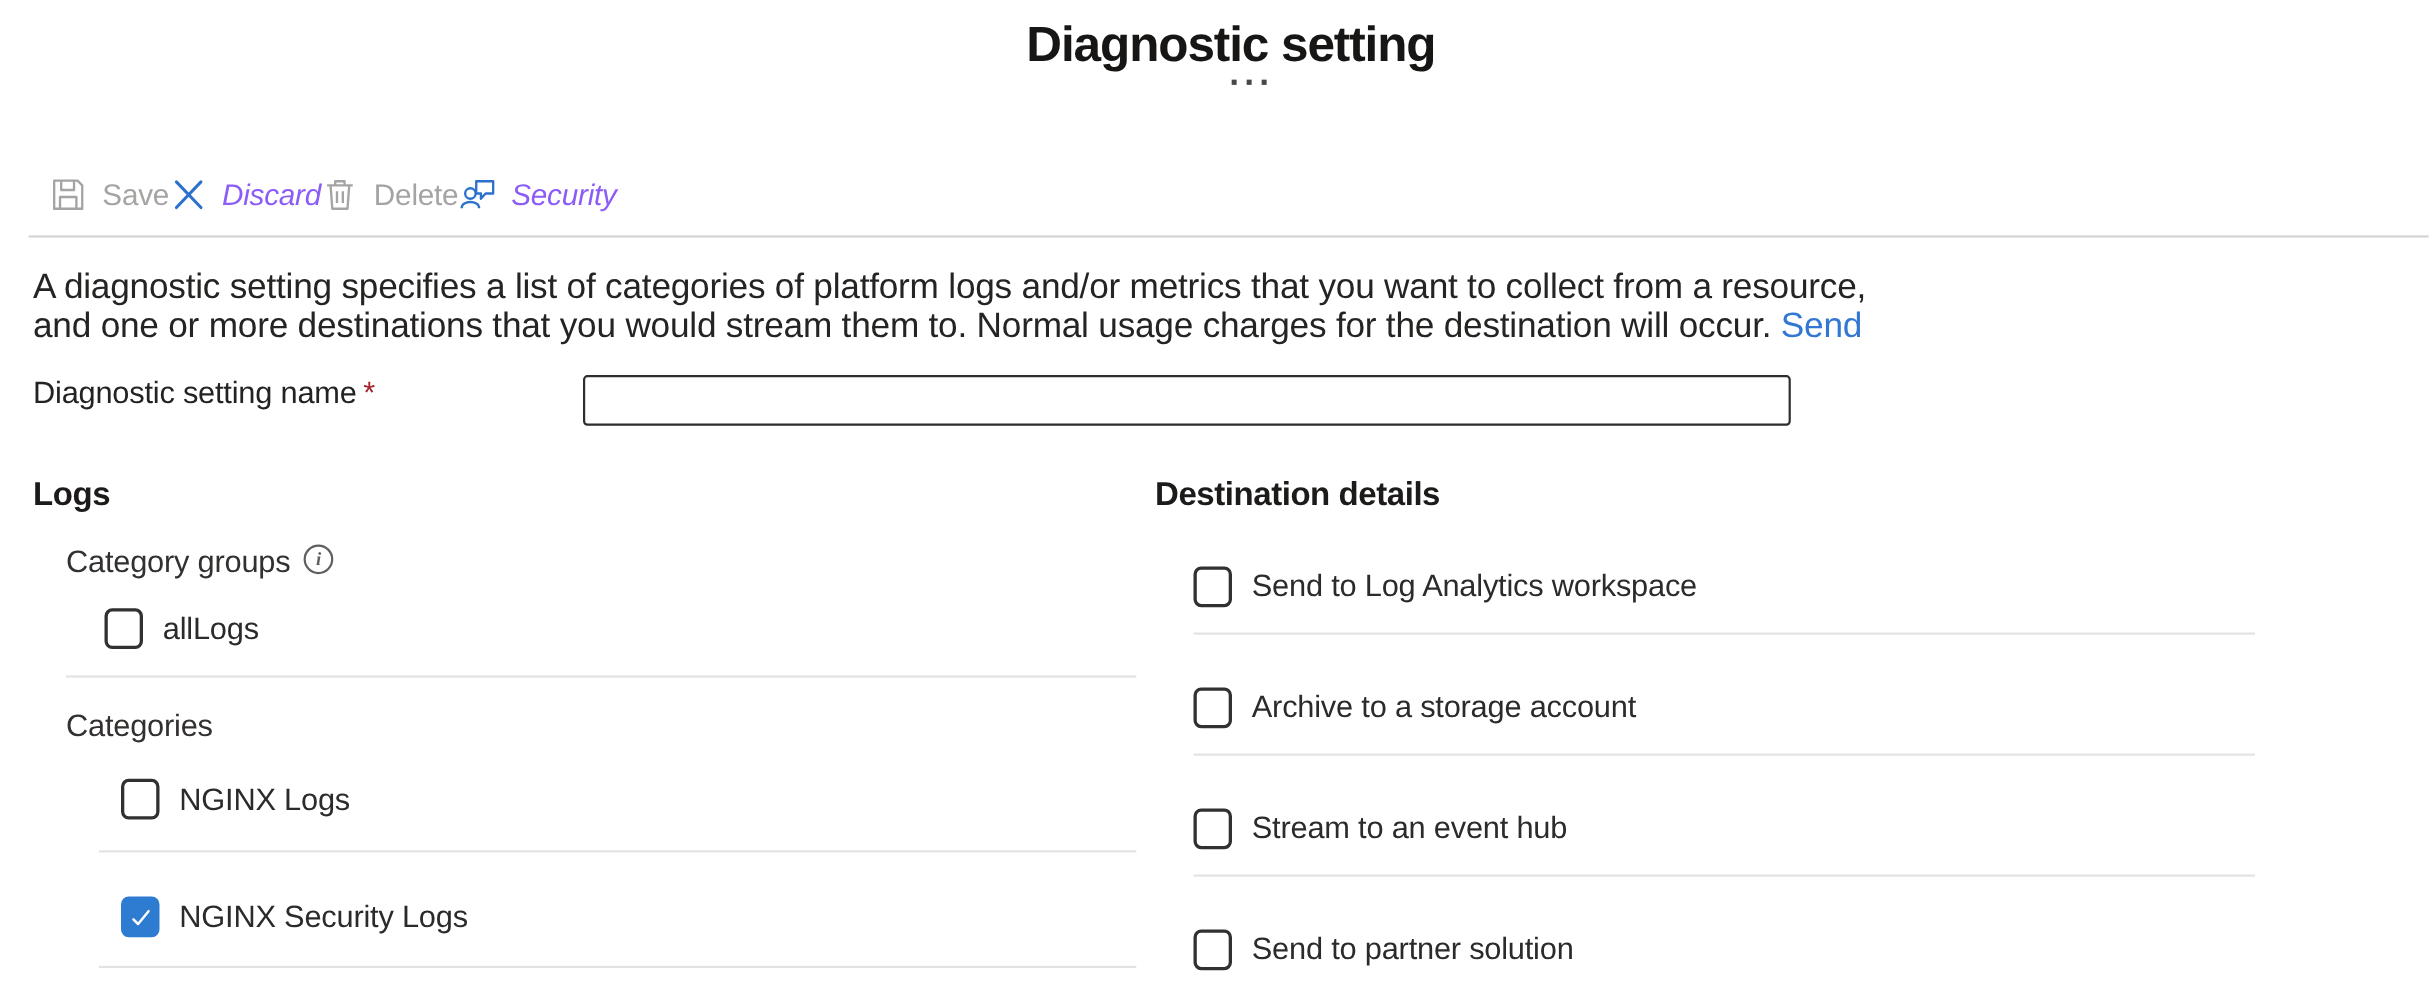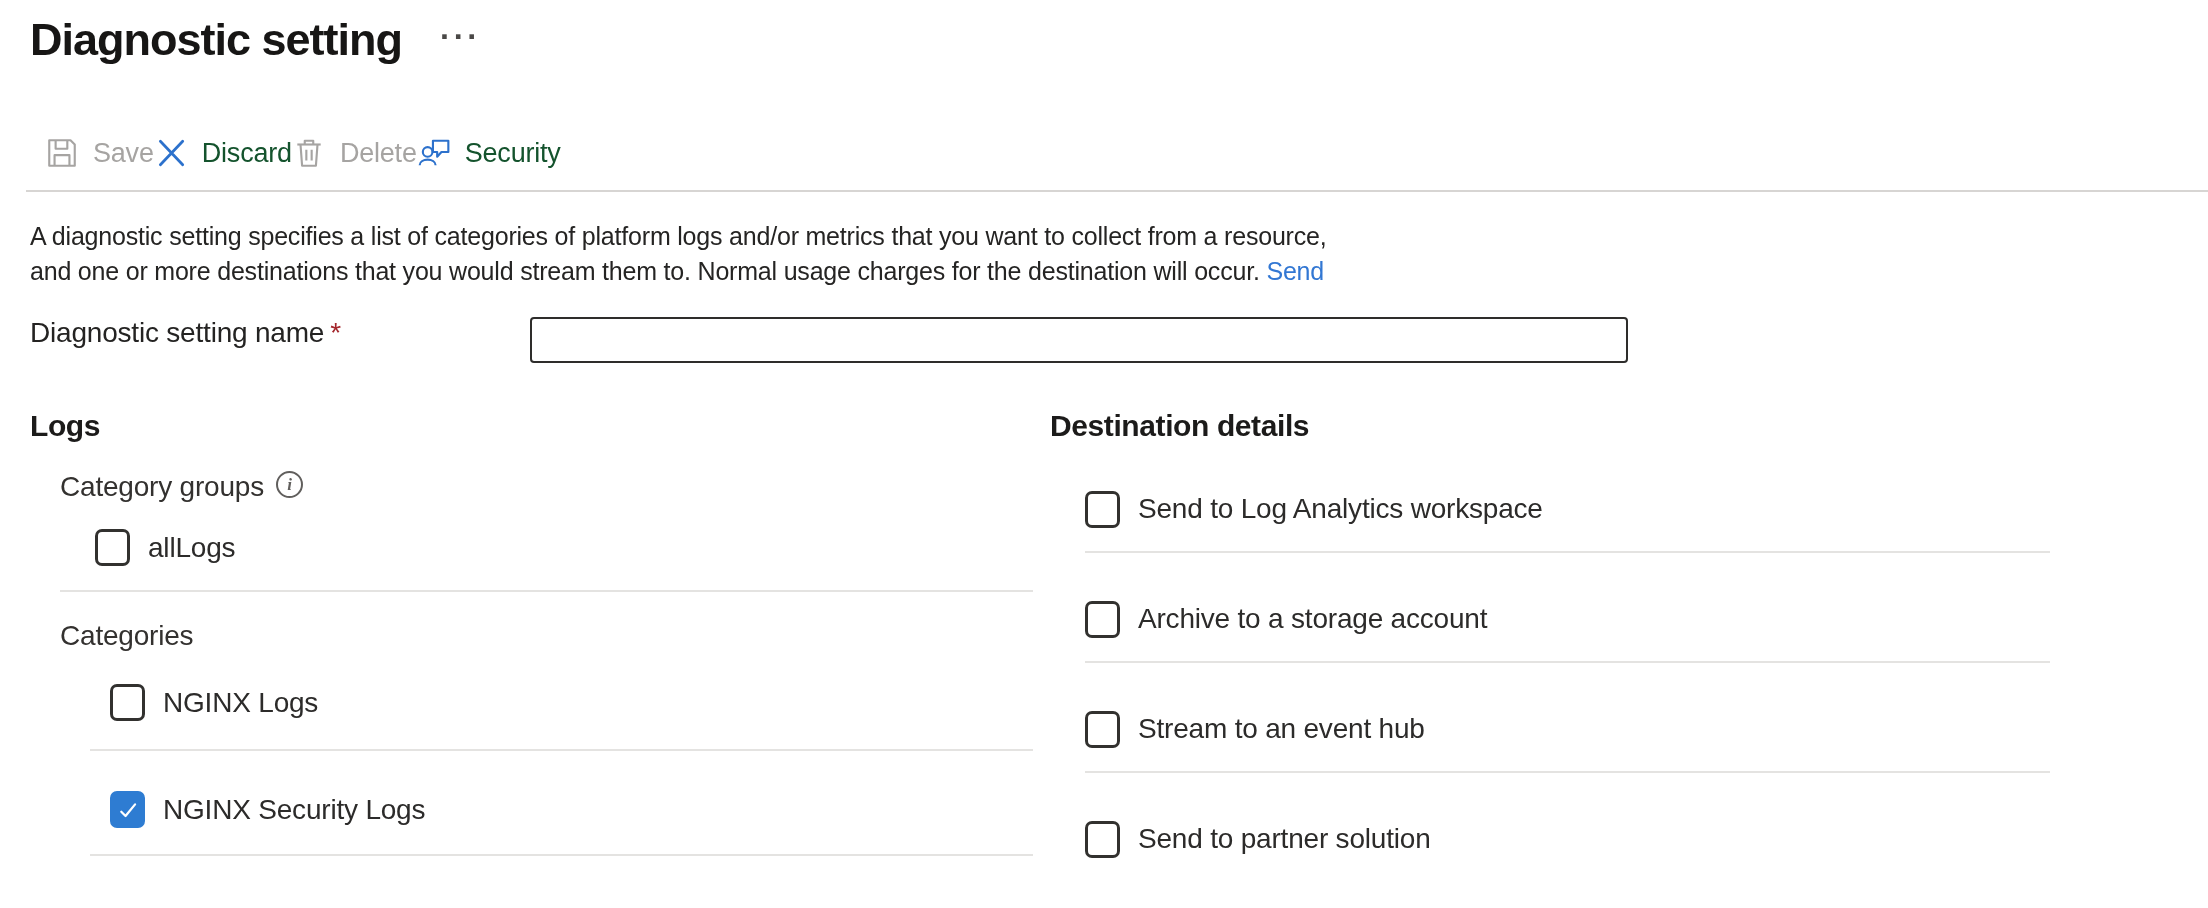--- a/index.html
+++ b/index.html
@@ -2,40 +2,40 @@
 <html><head>
 <meta charset="utf-8">
 <style>
   * { margin:0; padding:0; box-sizing:border-box; }
   html,body { width:2208px; height:908px; background:#ffffff; overflow:hidden;
     font-family:"Liberation Sans","DejaVu Sans",sans-serif; color:#2b2a29; letter-spacing:-0.2px; }
 
   .page { position:relative; width:2208px; height:908px; }
 
   
-  .header { display:flex; align-items:center; padding:14px 0 0 30px; }
+  .header { display:flex; align-items:center; padding:14px 0 0 30px;flex-direction:column; }
   .page-title { font-size:45px; font-weight:700; color:#171615; letter-spacing:-1px; }
   .more-icon { margin-left:38px; margin-top:-8px; color:#4a4846; font-size:32px; font-weight:700;
     letter-spacing:3px; cursor:pointer; line-height:1; }
   .more-icon::before { content:"\00B7\00B7\00B7"; }
 
   
   .toolbar { display:flex; align-items:center; margin:62px 0 0 45px; height:50px; }
   .tb-item { display:flex; align-items:center; gap:14px; font-size:27px; cursor:pointer; }
   .tb-item[data-state="disabled"] { color:#a6a4a2; }
-  .tb-item[data-state="enabled"]  { color:#14532d; }
+  .tb-item[data-state="enabled"]  { color:#8b5cf6;font-style:italic; }
   .tb-icon { display:flex; align-items:center; }
   .tb-icon svg { width:34px; height:34px; stroke:currentColor; fill:none; }
   .tb-item[data-state="disabled"] .tb-icon { color:#a6a4a2; }
   .tb-item[data-state="enabled"]  .tb-icon { color:#2c71cc; }
 
   .toolbar-divider { margin:12px 0 0 26px; border:none; border-top:2px solid #d7d5d3; }
 
   
-  .description { margin:27px 0 0 30px; font-size:25px; line-height:35px; color:#252423; white-space:nowrap; }
+  .description { margin:27px 0 0 30px; font-size:32px; line-height:35px; color:#252423; white-space:nowrap; }
   .description .link { color:#3277d3; cursor:pointer; text-decoration:none; }
 
   
   .form-row { display:flex; margin:28px 0 0 30px; }
   .form-label { width:500px; font-size:28px; color:#242322; }
   .required { color:#a4262c; margin-left:6px; }
   .name-input { width:1098px; height:46px; border:2px solid #2e2d2b; border-radius:4px;
     font-size:27px; padding:0 14px; font-family:inherit; color:#242322; background:#fff; outline:none; }
 
   

